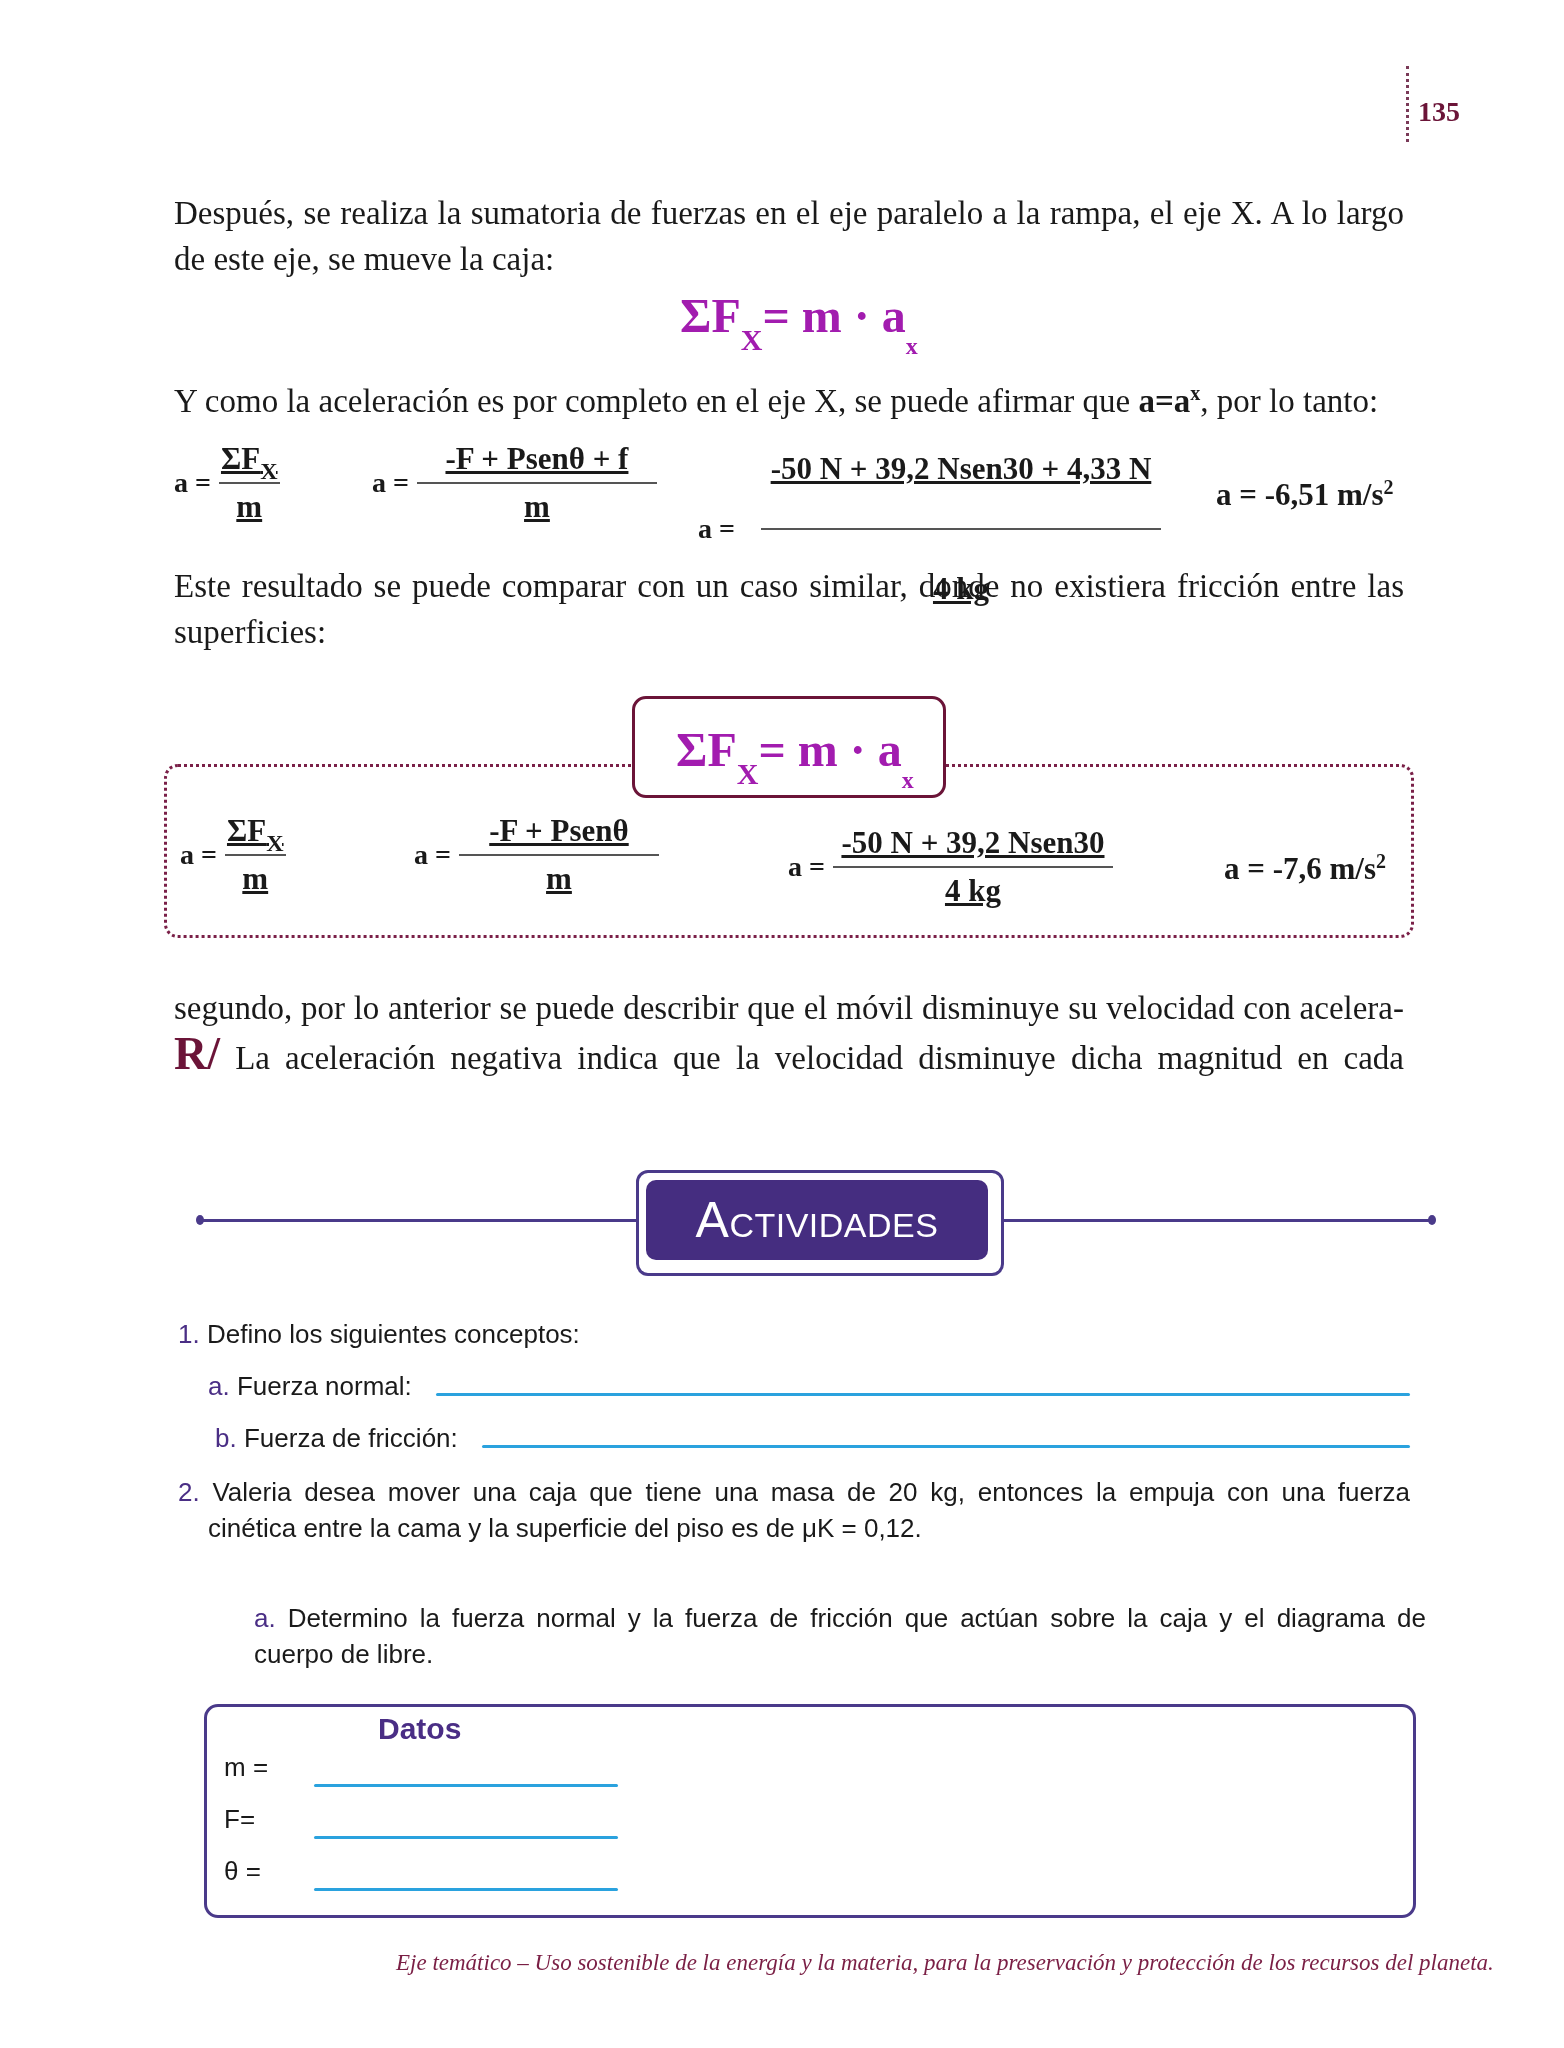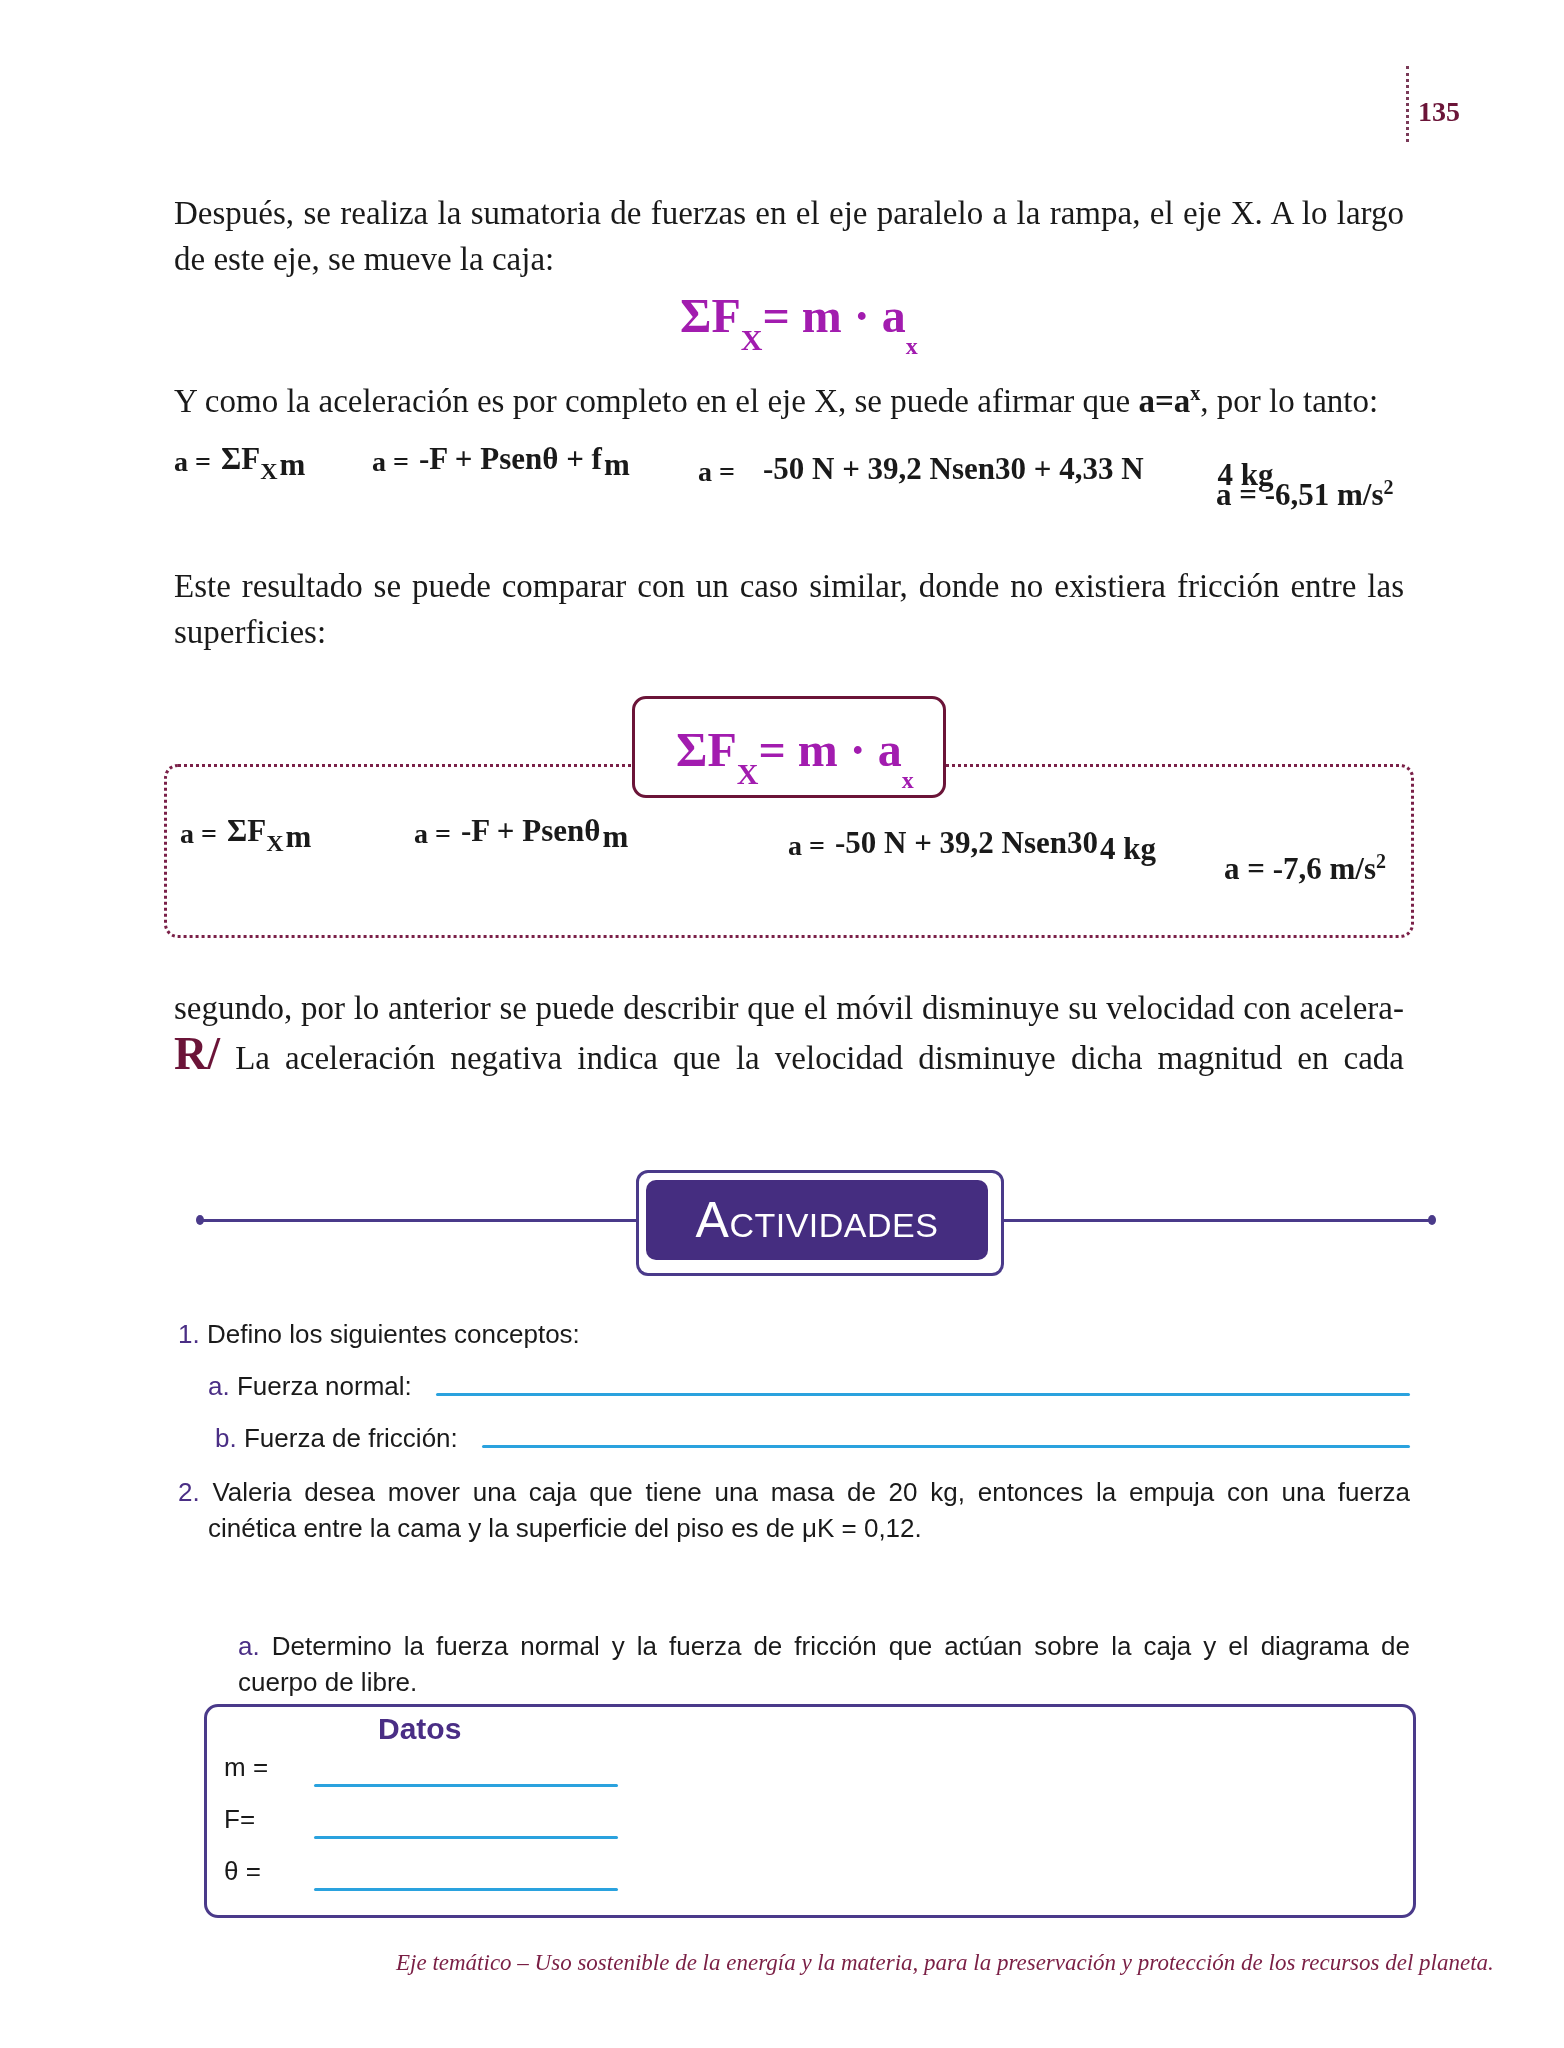--- a/index.html
+++ b/index.html
@@ -14,21 +14,21 @@
   .para { position: absolute; left: 174px; width: 1230px; font-size: 33px; line-height: 46px; text-align: justify; }
   .para.last-justify { text-align-last: justify; }
 
   .eq-center { position: absolute; font-weight: bold; font-size: 48px; color: #a21caf; white-space: nowrap; line-height: 1; }
   .eq-center .sub { font-size: 30px; position: relative; top: 18px; }
   .eq-center .sub2 { font-size: 24px; position: relative; top: 22px; }
 
   
   .frac-group { position: absolute; display: flex; align-items: center; font-weight: bold; font-size: 31px; white-space: nowrap; }
   .frac-group .lhs { margin-right: 8px; font-size: 28px; }
-  .frac { display: inline-flex; flex-direction: row; align-items: center; }
+  .frac { display: inline-flex; flex-direction: column; align-items: center; text-decoration: underline; }
   .frac .num { padding: 0 2px 6px; line-height: 1.1; }
   .frac .bar { height: 2px; background: #555; align-self: stretch; }
   .frac .den { padding-top: 6px; line-height: 1.1; }
   .frac .num .subx { font-size: 24px; position: relative; top: 10px; font-weight: bold; }
   .result { position: absolute; font-weight: bold; font-size: 31px; white-space: nowrap; }
   .result sup { font-size: 20px; }
 
   
   .dotted-box { position: absolute; left: 164px; top: 764px; width: 1244px; height: 168px; border: 3px dotted #7a2048; border-radius: 14px; }
   .eq-box { position: absolute; left: 632px; top: 696px; width: 308px; height: 96px; border: 3px solid #6b1438; border-radius: 14px; background: #fff; }
@@ -166,21 +166,21 @@
 <div class="item sans" style="left:215px; top:1420px;text-align:center;">
   <span class="num-color">b.</span>
   <span>Fuerza de fricción:</span>
 </div>
 <div class="answer-line" style="left:482px; top:1445px; width:928px;"></div>
 
 <div class="item sans" style="left:178px; top:1474px; width:1232px; text-align:justify;">
   <div style="text-align-last:justify;"><span class="num-color">2.</span> <span>Valeria desea mover una caja que tiene una masa de 20 kg, entonces la empuja con una fuerza</span></div>
   <div style="padding-left:30px;">cinética entre la cama y la superficie del piso es de μK = 0,12.</div>
 </div>
-<div class="item sans" style="left:238px; top:1600px; width:1172px;margin-top:28px;">
+<div class="item sans" style="left:254px; top:1600px; width:1172px;">
   <div style="text-align-last:justify;"><span class="num-color">a.</span> <span>Determino la fuerza normal y la fuerza de fricción que actúan sobre la caja y el diagrama de</span></div>
   <div>cuerpo de libre.</div>
 </div>
 
 <div class="datos-box"></div>
 <div class="datos-title sans">Datos</div>
 <div class="datos-label sans" style="left:224px; top:1752px;">m =</div>
 <div class="answer-line" style="left:314px; top:1784px; width:304px;"></div>
 <div class="datos-label sans" style="left:224px; top:1804px;">F=</div>
 <div class="answer-line" style="left:314px; top:1836px; width:304px;"></div>

